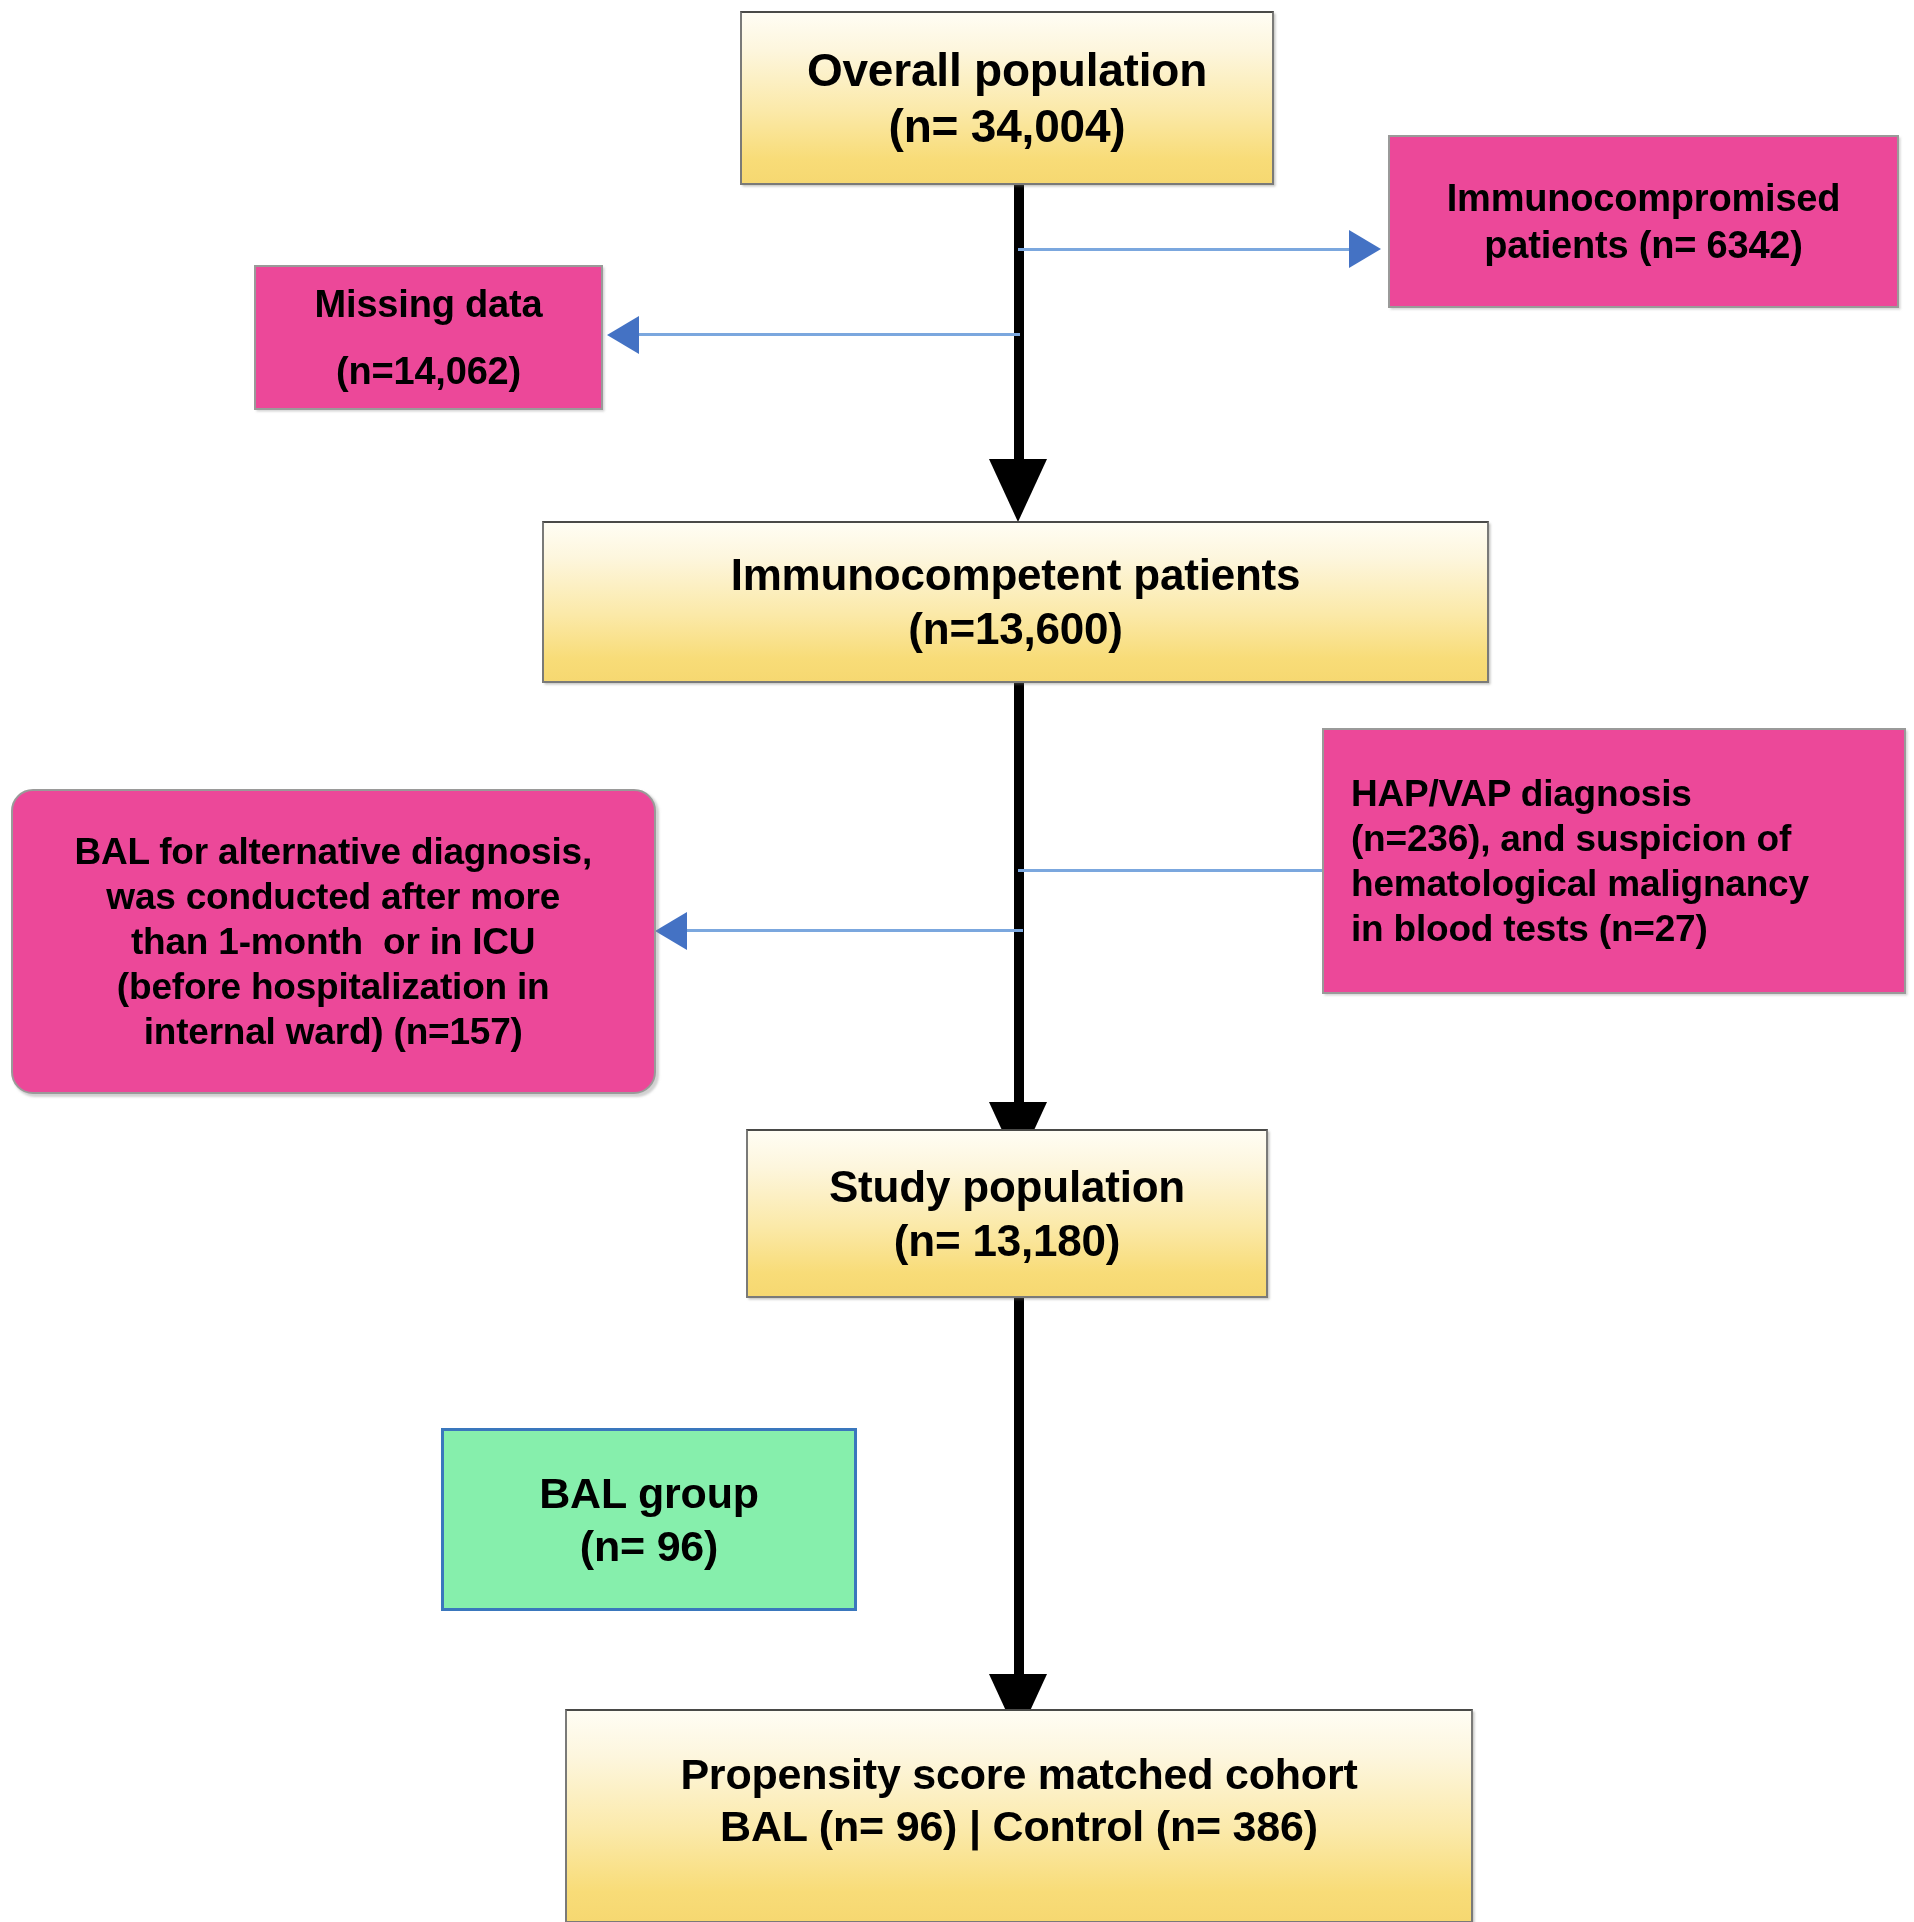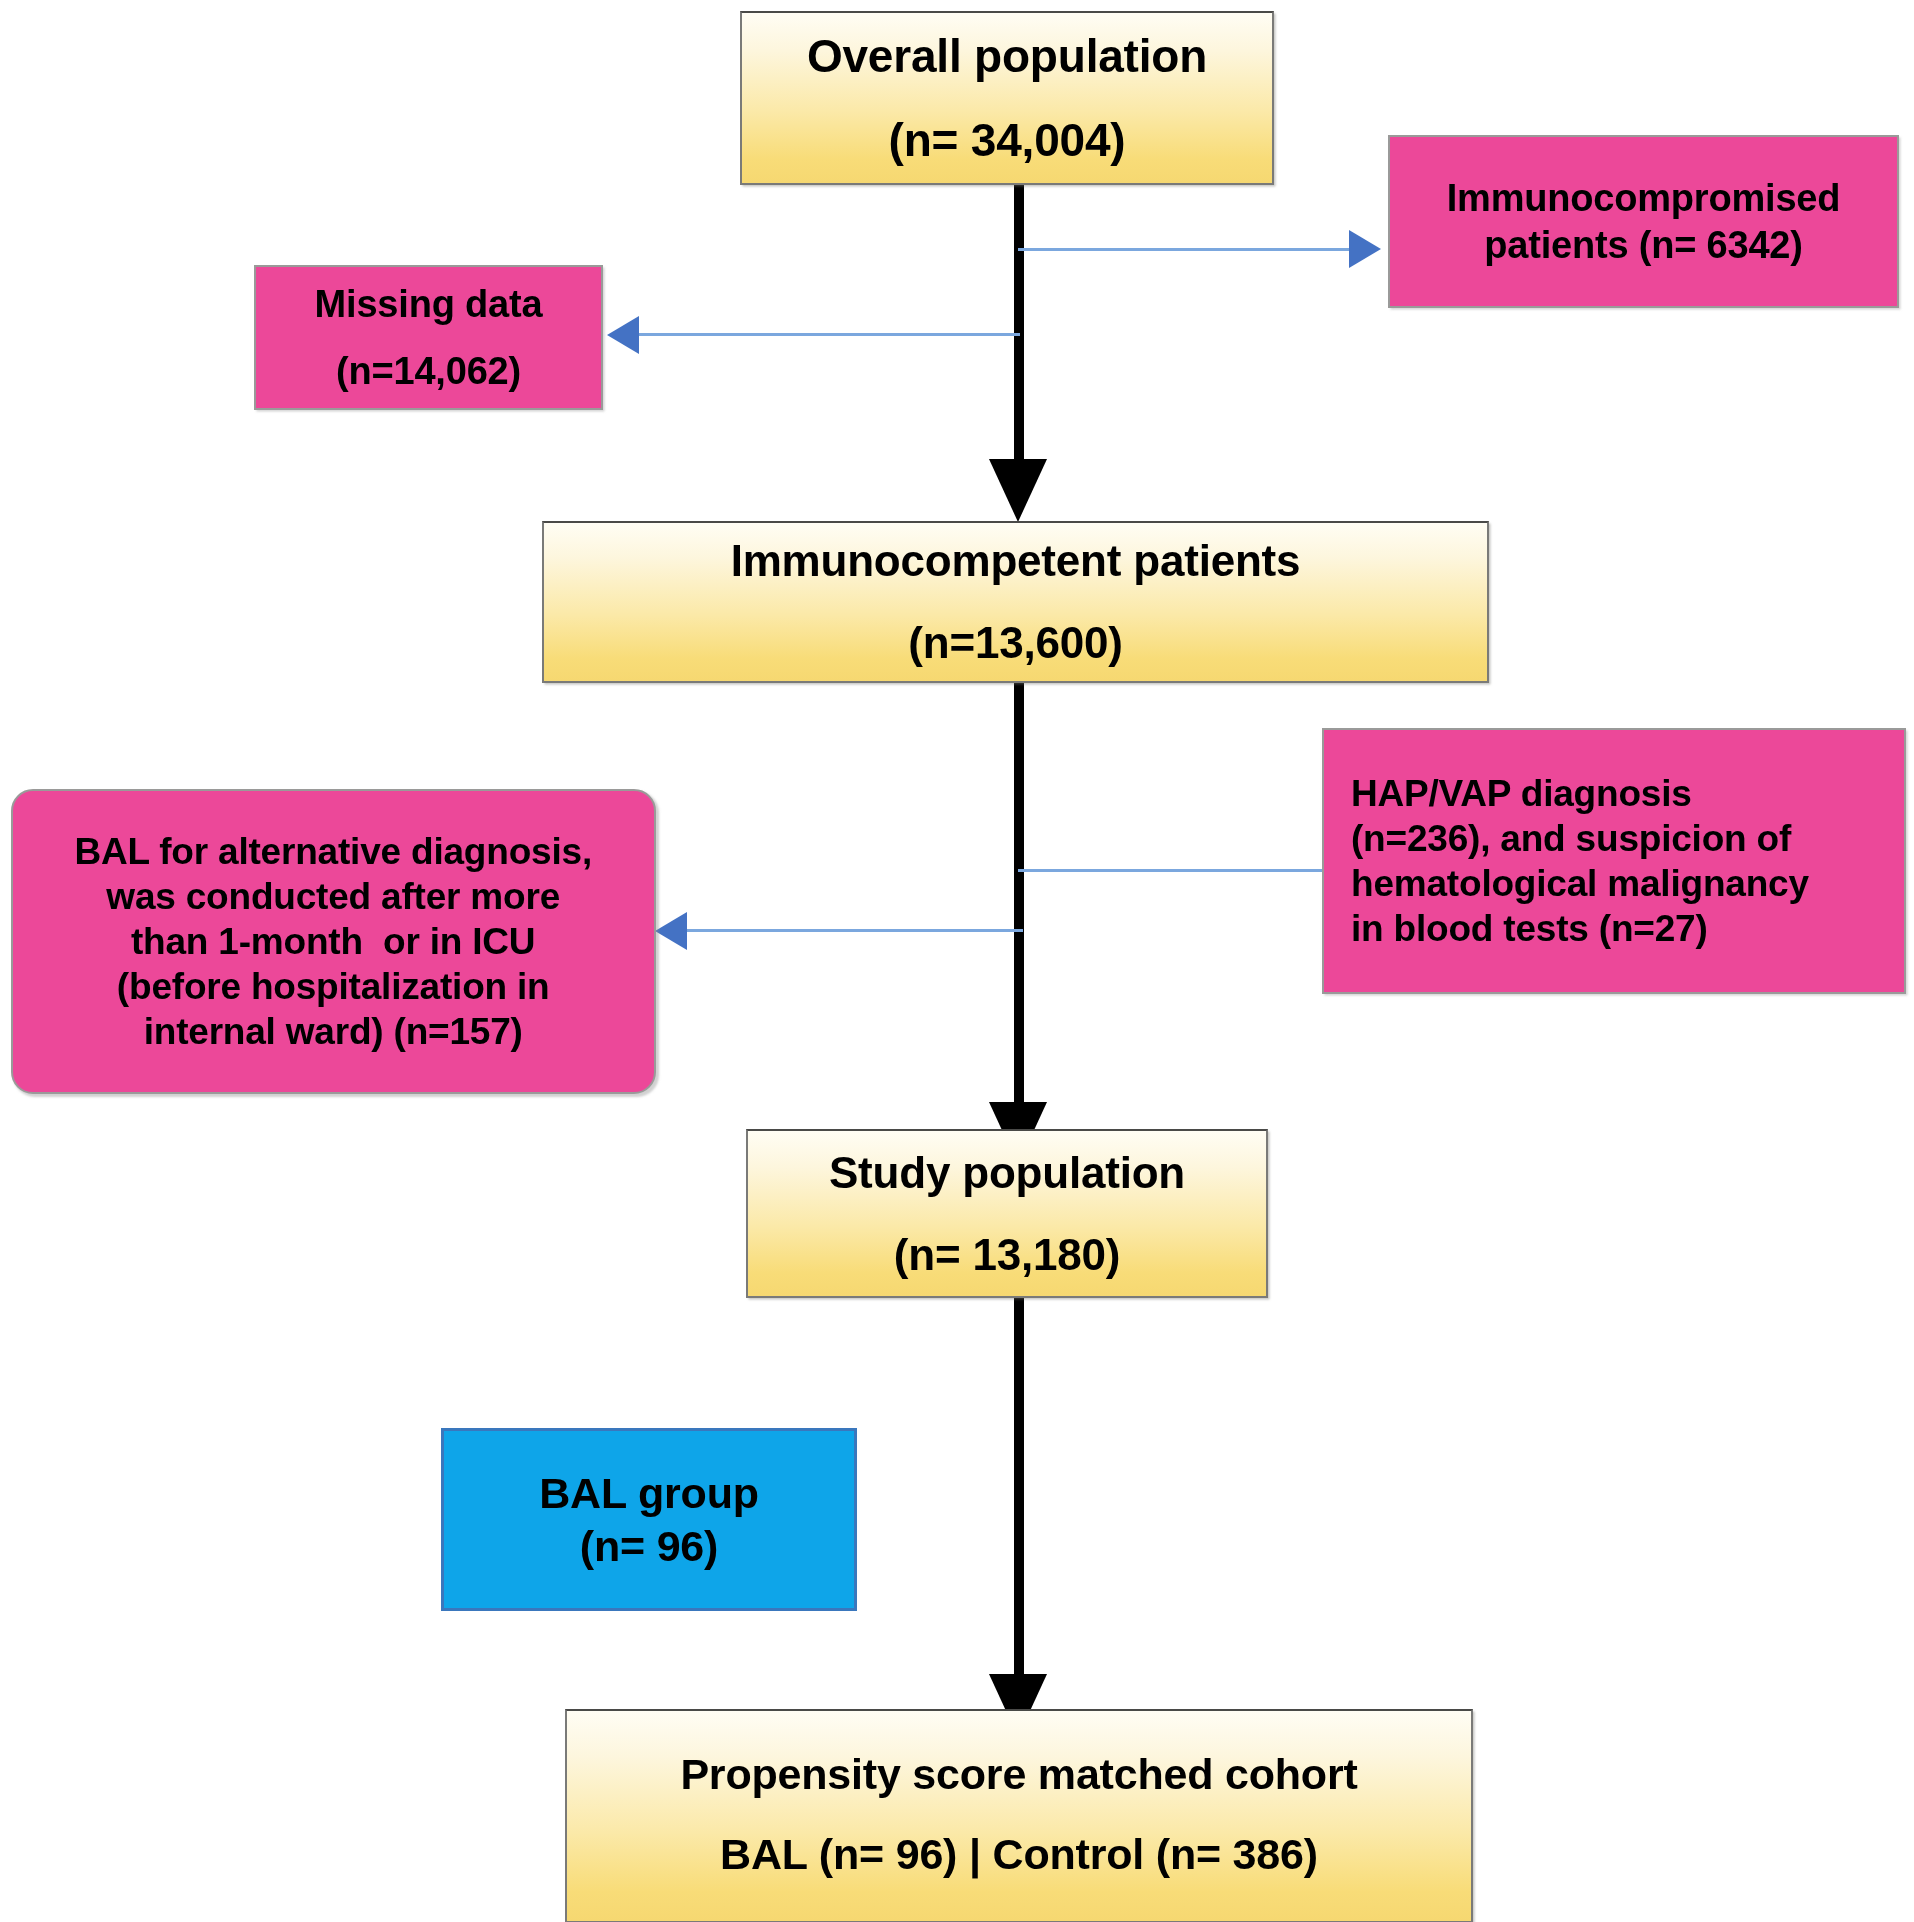--- a/index.html
+++ b/index.html
@@ -39,31 +39,30 @@
   .node.gold {
     background: linear-gradient(to bottom,
                 #fffdf4 0%,
                 #fdf6dd 22%,
                 #fbe9a8 58%,
                 #f8dc78 86%,
                 #f6d871 100%);
     border: 2.3px solid #7a7a78;
     border-top-color: #4a4a48;
     box-shadow: 2.3px 2.3px 2.3px rgba(120,120,110,0.45);
-    gap: 28px;
   }
   
   .node.white {
     background: #ec4899;
     border: 2.3px solid #9a9a99;
     box-shadow: 2.3px 2.3px 2.3px rgba(140,140,140,0.40);
   }
   
   .node.blue {
-    background: #0ea5e9;
+    background: #86efac;
     border: 3.1px solid #3a77bd;
     text-align: center;
   }
 
   .align-left { text-align: left; align-items: flex-start; }
 
   
   .vstem {
     position: absolute;
     background: #000000;

